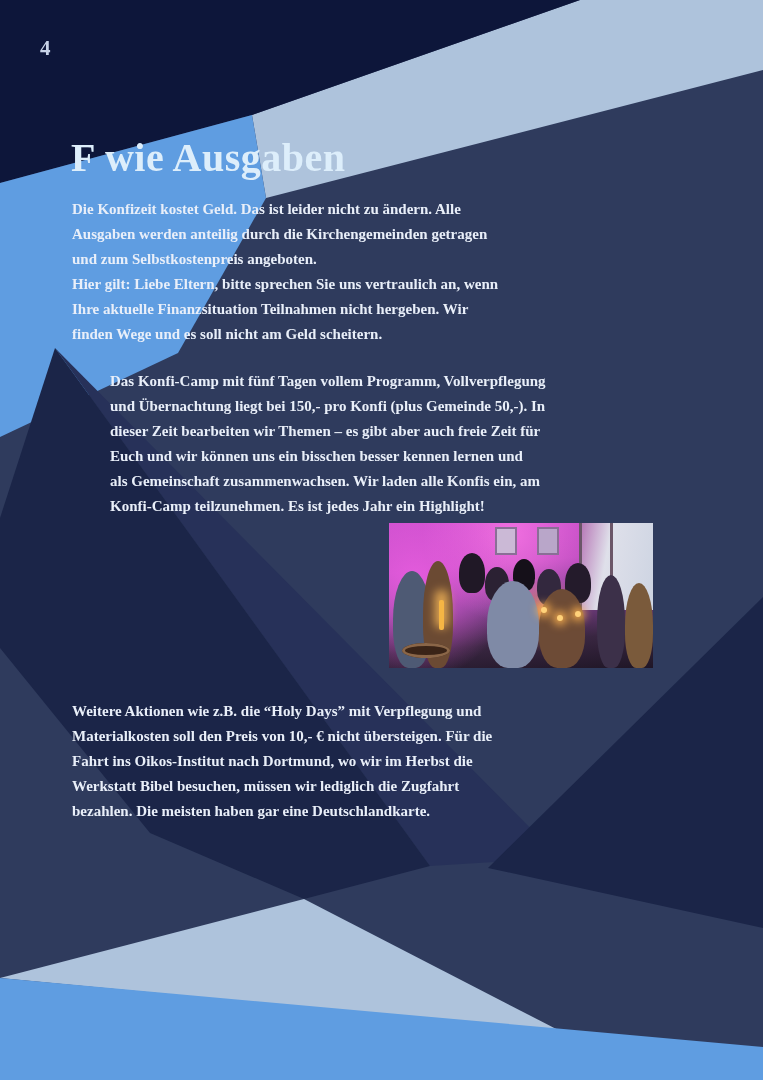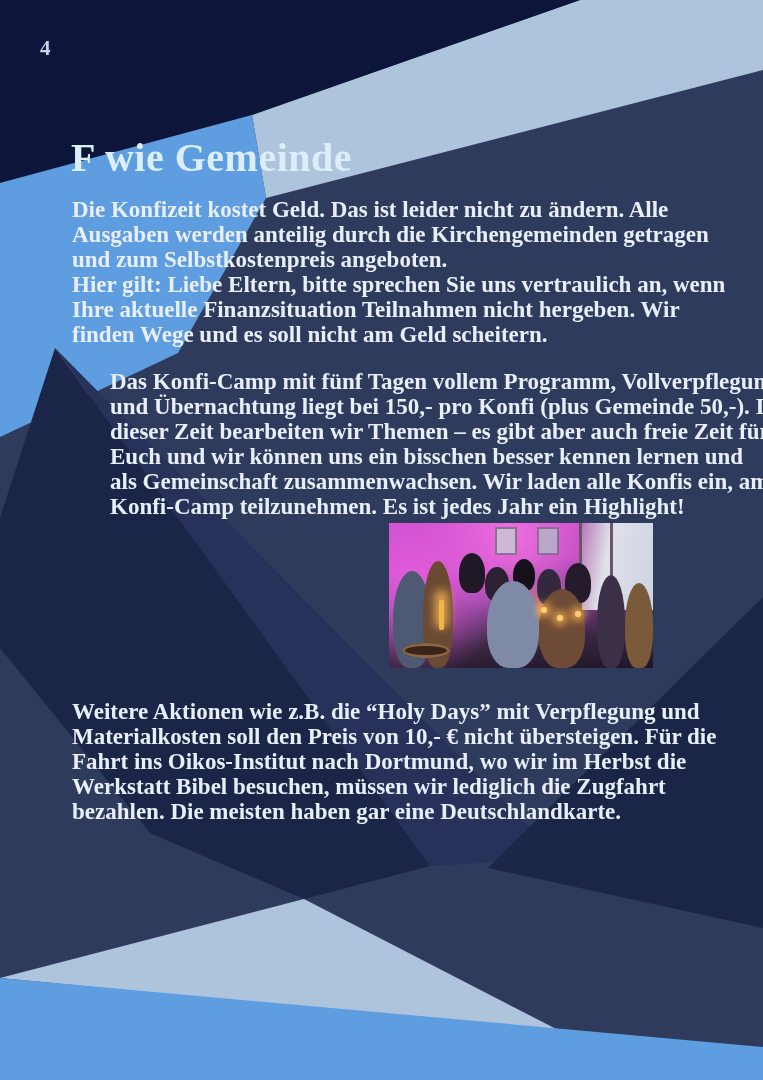--- a/index.html
+++ b/index.html
@@ -15,21 +15,21 @@
     position:absolute;left:40px;top:36px;
     font-size:21px;font-weight:600;color:#c8d3e8;
   }
   .page-title{
     position:absolute;left:71px;top:134px;margin:0;
     font-size:40px;font-weight:700;letter-spacing:0.5px;
     color:#ddeefb;
   }
   .para{
     position:absolute;left:72px;margin:0;
-    font-size:23px;font-weight:700;line-height:25px;
+    font-size:15px;font-weight:700;line-height:25px;
     color:#e9eff9;
     white-space:pre;
   }
   .para-1{top:197px;}
   .para-2{top:369px;margin-left:38px;}
   .para-3{top:699px;}
 
   
   .photo{
     position:absolute;left:389px;top:523px;width:264px;height:145px;
@@ -84,21 +84,21 @@
 
     <polygon points="763,597 488,868 763,928" fill="#1b2548"></polygon>
 
     <polygon points="304,899 562,1032 0,978" fill="#aec3dc"></polygon>
 
     <polygon points="0,978 763,1047 763,1080 0,1080" fill="#5f9de1"></polygon>
   </svg>
 
   <div class="page-number">4</div>
 
-  <h1 class="page-title">F wie Gemeinde</h1>
+  <h1 class="page-title">F wie Ausgaben</h1>
 
   <p class="para para-1">Die Konfizeit kostet Geld. Das ist leider nicht zu ändern. Alle
 Ausgaben werden anteilig durch die Kirchengemeinden getragen
 und zum Selbstkostenpreis angeboten.
 Hier gilt: Liebe Eltern, bitte sprechen Sie uns vertraulich an, wenn
 Ihre aktuelle Finanzsituation Teilnahmen nicht hergeben. Wir
 finden Wege und es soll nicht am Geld scheitern.</p>
 
   <p class="para para-2">Das Konfi-Camp mit fünf Tagen vollem Programm, Vollverpflegung
 und Übernachtung liegt bei 150,- pro Konfi (plus Gemeinde 50,-). In

